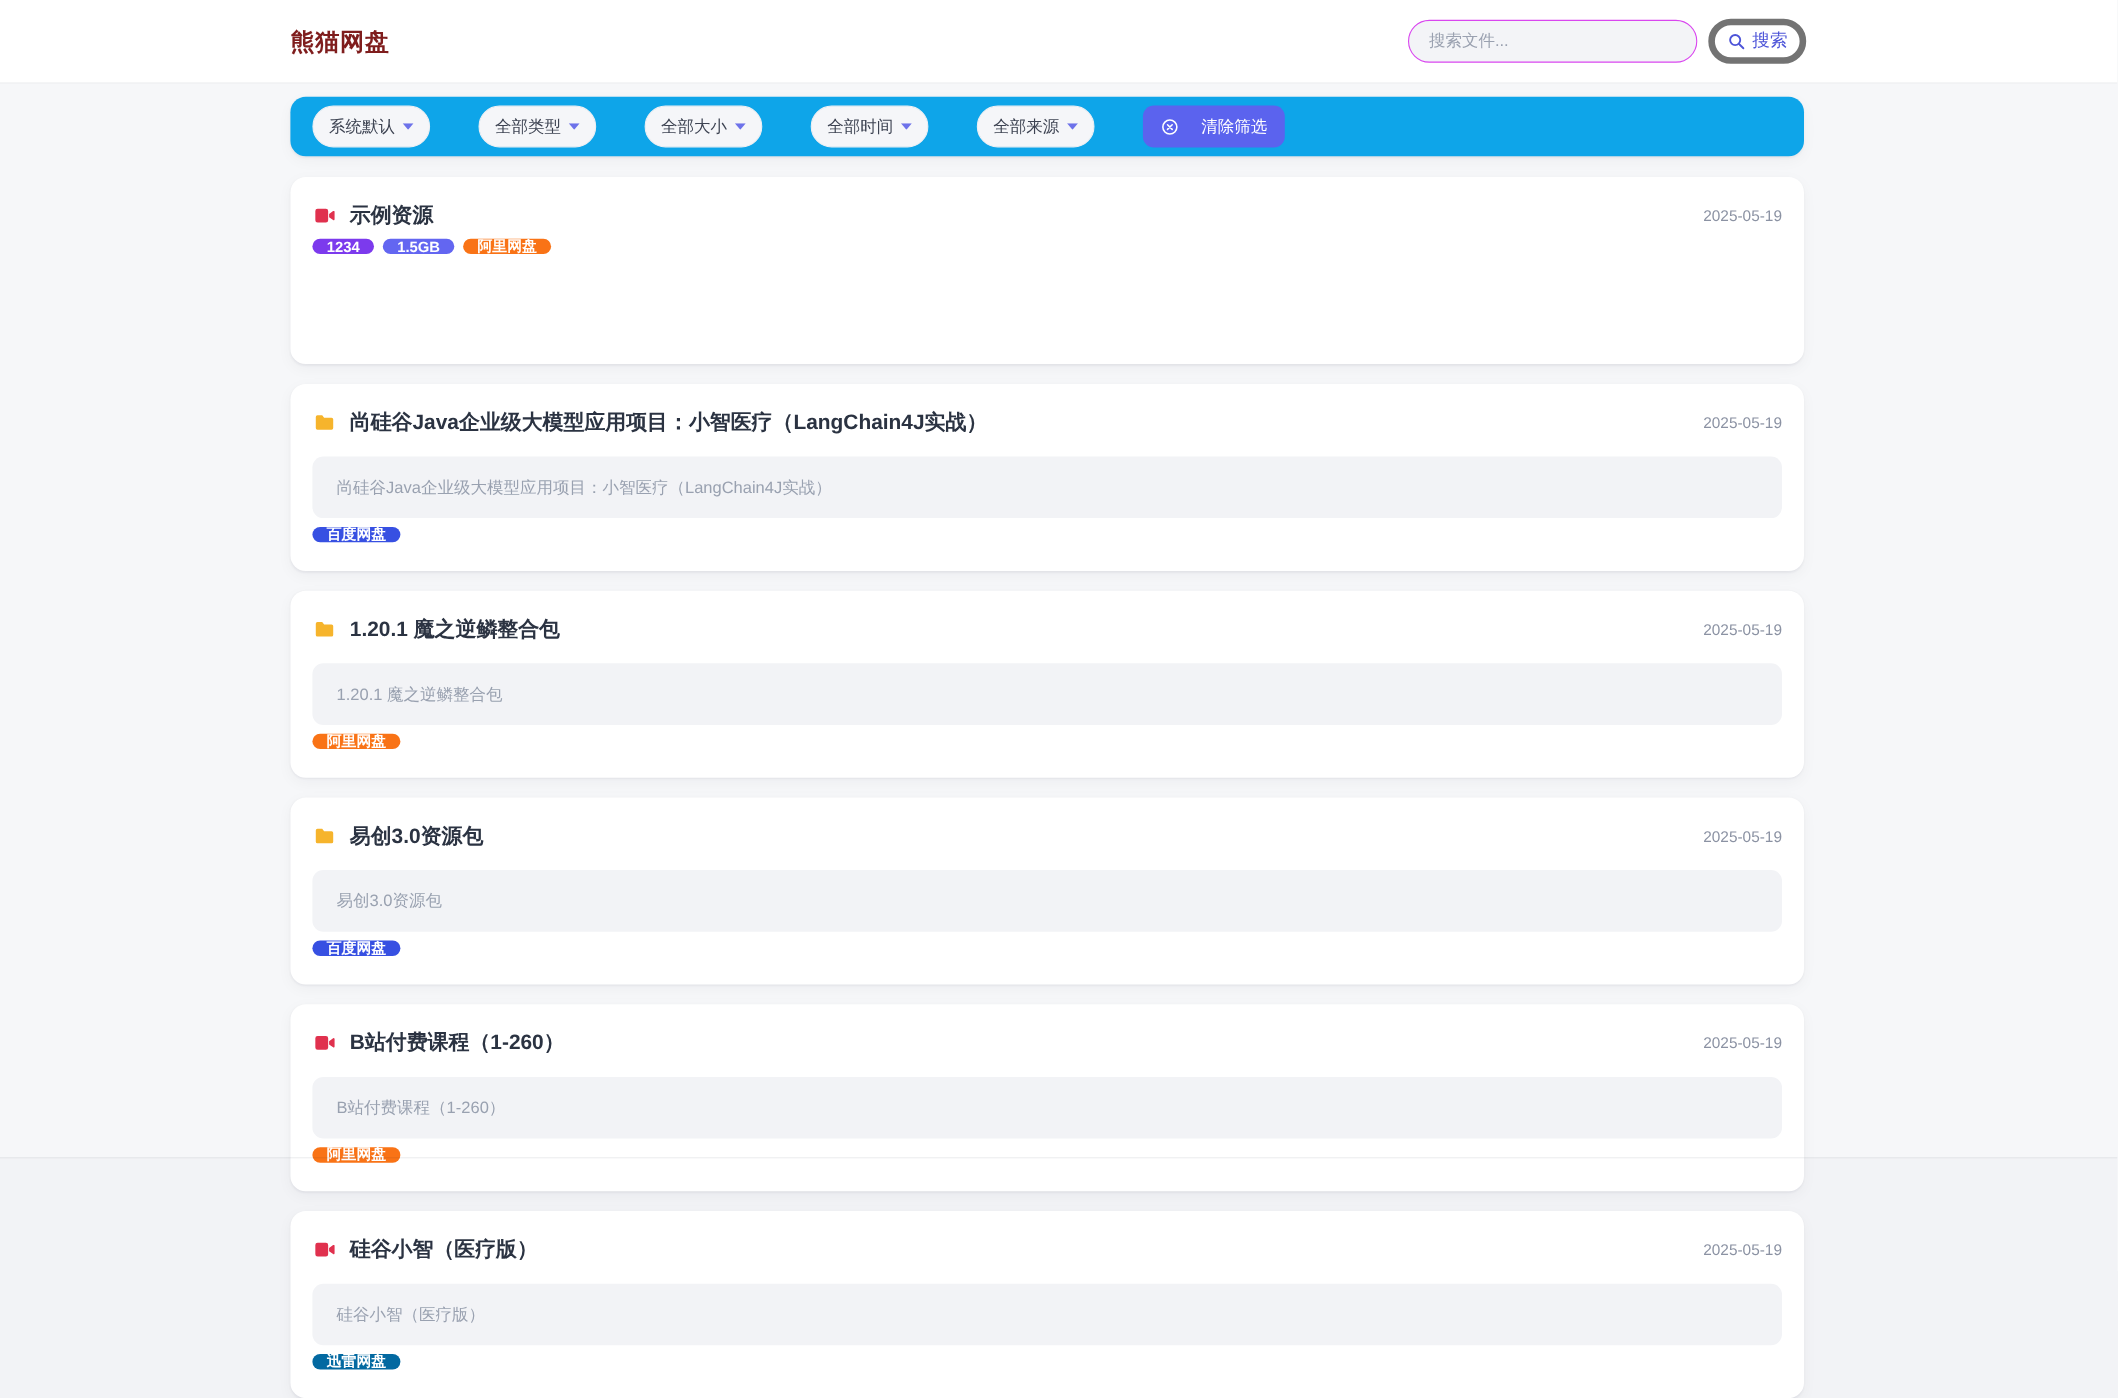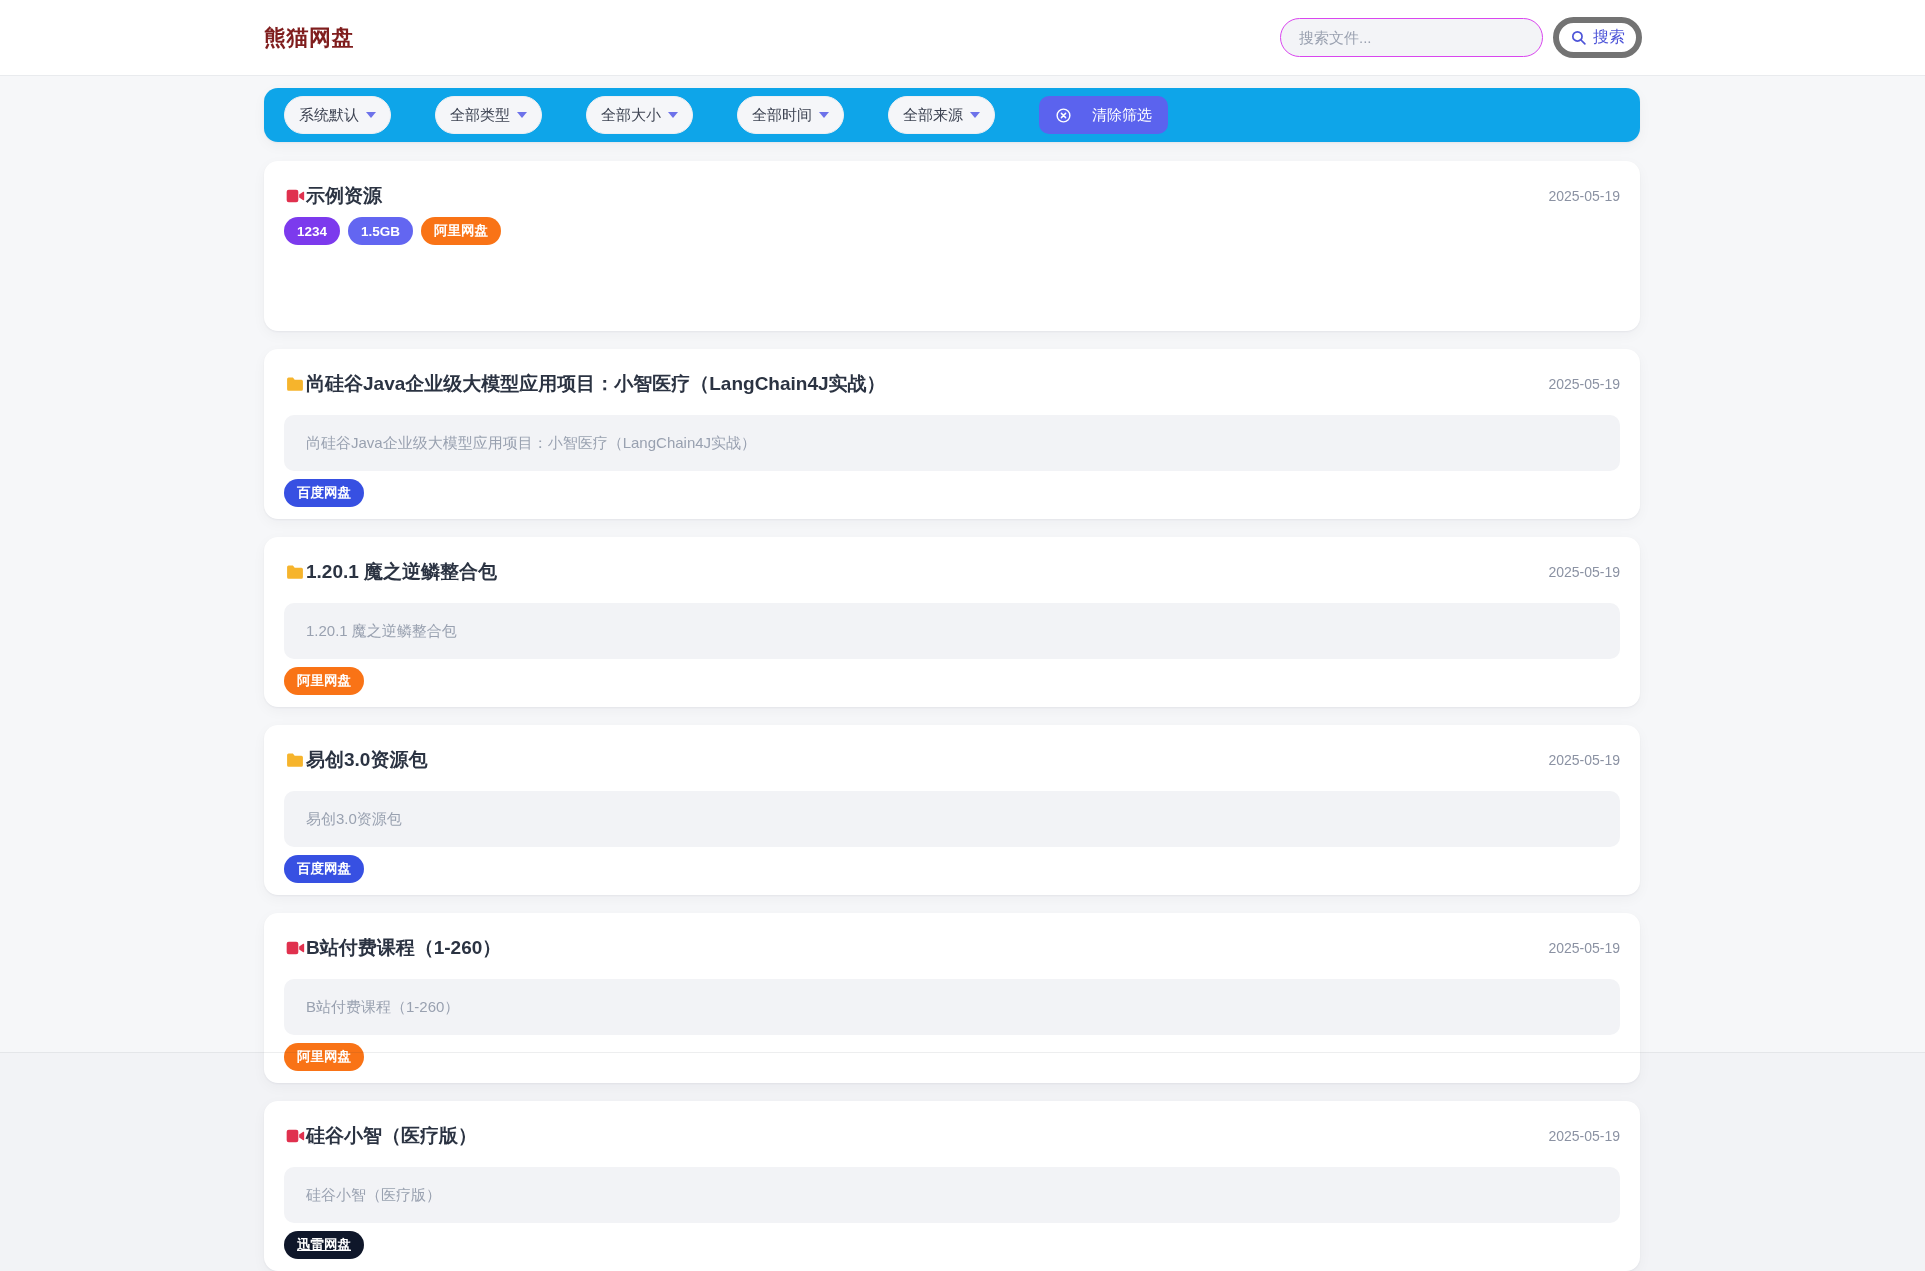--- a/index.html
+++ b/index.html
@@ -58,32 +58,32 @@
     color: #ffffff; font-size: 15px; display: inline-flex; align-items: center;
     gap: 20px; padding: 0 16px; cursor: pointer; font-family: inherit;
   }
 
   .card {
     margin-top: 18px; height: 170px; background: #ffffff; border-radius: 14px;
     box-shadow: 0 1px 2px rgba(20,25,40,.05), 0 4px 14px rgba(20,25,40,.04);
     padding: 22px 20px 0 20px; overflow: hidden;
   }
   .card:first-of-type { margin-top: 19px; }
-  .card-head { display: flex; align-items: center; height: 26px; }
+  .card-head { display: flex; align-items: center; gap: 12px; height: 26px; }
   .file-icon { display: inline-flex; flex: 0 0 auto; }
   .card-title { font-size: 19px; font-weight: 700; color: #2b3342; cursor: pointer; }
   .card-date { margin-left: auto; font-size: 14px; color: #8b92a3; font-weight: 400; }
   .card-desc {
     margin-top: 18px; height: 56px; background: #f2f3f6; border-radius: 10px;
     display: flex; align-items: center; padding: 0 22px;
     font-size: 15px; color: #99a1b0;
   }
   .badge-row { margin-top: 8px; display: flex; align-items: center; gap: 8px; }
   .badge {
-    height: 28px; border-radius: 999px; padding: 0 13px;
+    height: 14px; border-radius: 999px; padding: 0 13px;
     display: inline-flex; align-items: center;
     color: #ffffff; font-size: 13.5px; font-weight: 700;
   }
 </style>
 </head>
 <body>
 
 <div class="lower-band"></div>
 
 <header class="header">
@@ -240,19 +240,19 @@
       <span class="file-icon" style="color: rgb(224, 49, 78);">
         <svg width="22" height="20" viewBox="0 0 24 24" fill="currentColor">
             <path d="M2 7a2.5 2.5 0 0 1 2.5-2.5h9A2.5 2.5 0 0 1 16 7v10a2.5 2.5 0 0 1-2.5 2.5h-9A2.5 2.5 0 0 1 2 17V7zm15 3.2 4.4-3.1A1 1 0 0 1 23 7.9v8.2a1 1 0 0 1-1.6.8L17 13.8v-3.6z"></path>
           </svg>
       </span>
       <h3 class="card-title">硅谷小智（医疗版）</h3>
       <span class="card-date">2025-05-19</span>
     </div>
     <div class="card-desc">硅谷小智（医疗版）</div>
     <div class="badge-row">
-      <span class="badge" style="background-color: #0f172a; text-decoration: underline;">迅雷网盘</span>
+      <span class="badge" style="background-color: #0369a1;">迅雷网盘</span>
     </div>
   </article>
 
 </main>
 
 <div class="stitch-line"></div>
 
 </body></html>

